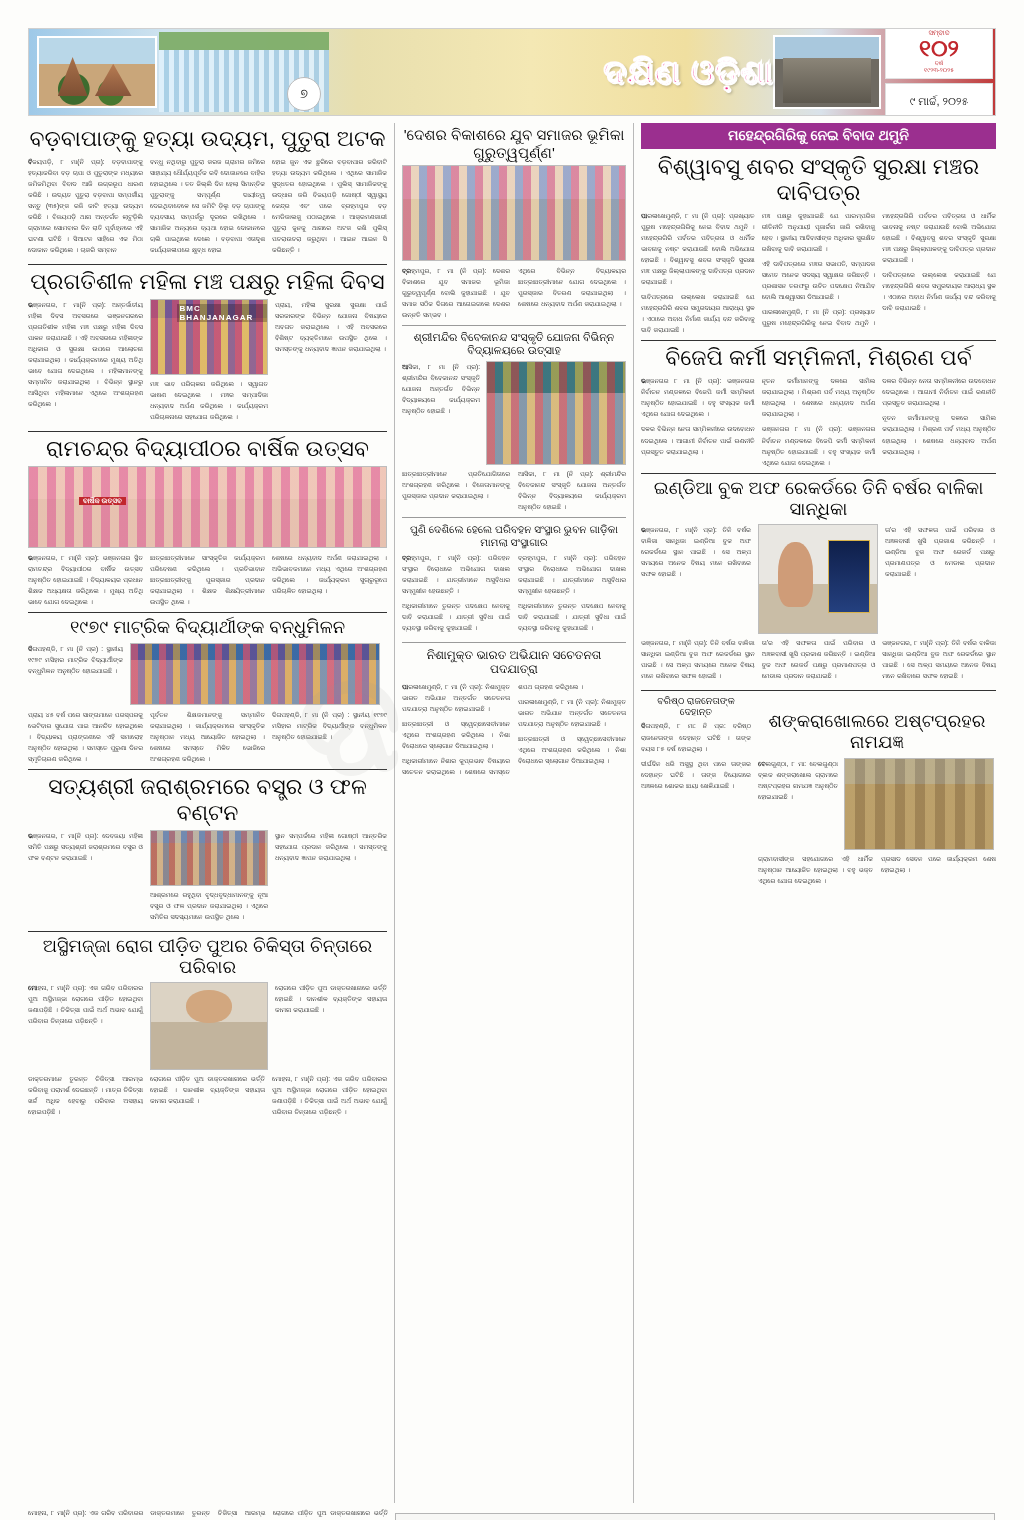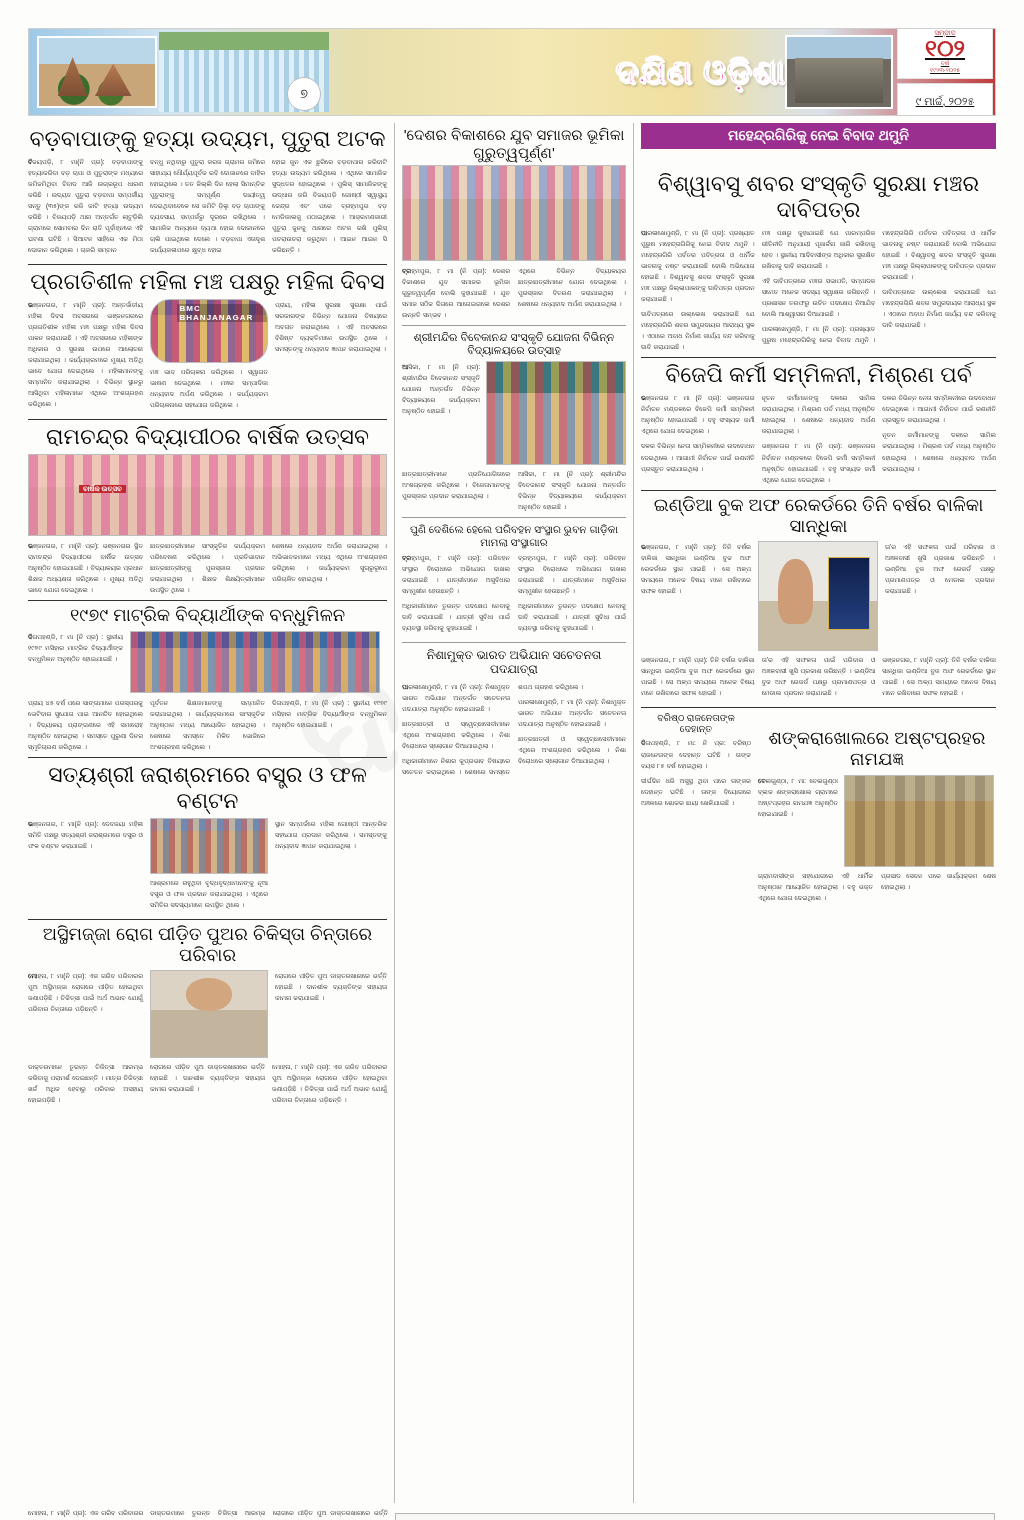--- a/index.html
+++ b/index.html
@@ -77,21 +77,21 @@
     flex:none; width:108px; height:74px; margin-right:4px;
     border:2px solid #fff;
     background:linear-gradient(#a9c8dd 0 32%, #6e6a62 32% 100%);
     position:relative;
   }
   .mh-photo2:after{
     content:""; position:absolute; inset:30% 8% 6% 8%;
     background:linear-gradient(#8b8578,#5d584e);
   }
   .mh-logo{
-    flex:none; width:96px; margin-right:2px; text-align:center; z-index:3;text-decoration:underline;
+    flex:none; width:108px; margin-right:2px; text-align:center; z-index:3;
   }
   .mh-logo-box{
     background:#ffffff; border:1px solid #e2e2e2;
     padding:3px 2px 4px;
   }
   .mh-logo-top{ font-size:7px; color:#c1272d; }
   .mh-logo-main{ font-size:23px; font-weight:bold; color:#c1272d; line-height:1; }
   .mh-logo-sub{ font-size:6px; color:#c1272d; }
   .mh-logo-sub2{ font-size:6px; color:#c1272d; }
   .mh-date{
@@ -265,21 +265,21 @@
 
       <div class="rule"></div>
 
       <div>
         <div class="hl">ପ୍ରଗତିଶୀଳ ମହିଳା ମଞ୍ଚ ପକ୍ଷରୁ ମହିଳା ଦିବସ</div>
         <div style="display:flex; gap:7px;">
           <div style="width:115px;">
             <p class="txt first">ଭଞ୍ଜନଗର, ୮ ମା(ନି ପ୍ର): ଅନ୍ତର୍ଜାତୀୟ ମହିଳା ଦିବସ ଅବସରରେ ଭଞ୍ଜନଗରରେ ପ୍ରଗତିଶୀଳ ମହିଳା ମଞ୍ଚ ପକ୍ଷରୁ ମହିଳା ଦିବସ ପାଳନ କରାଯାଇଛି । ଏହି ଅବସରରେ ମହିଳାଙ୍କ ଅଧିକାର ଓ ସୁରକ୍ଷା ଉପରେ ଆଲୋଚନା କରାଯାଇଥିଲା । କାର୍ଯ୍ୟକ୍ରମରେ ମୁଖ୍ୟ ଅତିଥି ଭାବେ ଯୋଗ ଦେଇଥିଲେ । ମହିଳାମାନଙ୍କୁ ସମ୍ମାନିତ କରାଯାଇଥିଲା । ବିଭିନ୍ନ ସ୍ଥାନରୁ ଆସିଥିବା ମହିଳାମାନେ ଏଥିରେ ଅଂଶଗ୍ରହଣ କରିଥିଲେ ।</p>
           </div>
           <div style="width:118px;">
-            <div class="photo ph-women" style="height:64px;border-radius:20px;">
+            <div class="photo ph-women" style="height:76px;">
               <span class="sign-bhanja">BMC BHANJANAGAR</span>
             </div>
             <p class="txt" style="margin-top:3px;">ମଞ୍ଚ ଭାବ ପରିଚାଳନା କରିଥିଲେ । ସ୍ୱାଗତ ଭାଷଣ ଦେଇଥିଲେ । ମଞ୍ଚର ସମ୍ପାଦିକା ଧନ୍ୟବାଦ ଅର୍ପଣ କରିଥିଲେ । କାର୍ଯ୍ୟକ୍ରମ ପରିଚାଳନାରେ ସହଯୋଗ କରିଥିଲେ ।</p>
           </div>
           <div style="width:112px;">
             <p class="txt">ପ୍ରାୟ, ମହିଳା ସୁରକ୍ଷା ସୁରକ୍ଷା ପାଇଁ ସରକାରଙ୍କ ବିଭିନ୍ନ ଯୋଜନା ବିଷୟରେ ଅବଗତ କରାଇଥିଲେ । ଏହି ଅବସରରେ ବିଶିଷ୍ଟ ବ୍ୟକ୍ତିମାନେ ଉପସ୍ଥିତ ଥିଲେ । ସମସ୍ତଙ୍କୁ ଧନ୍ୟବାଦ ଜ୍ଞାପନ କରାଯାଇଥିଲା ।</p>
           </div>
         </div>
       </div>
 
@@ -416,21 +416,21 @@
 
     </div>
 
     <div class="vline"></div>
 
     <div class="colC">
 
       <div class="banner">ମହେନ୍ଦ୍ରଗିରିକୁ ନେଇ ବିବାଦ ଥମୁନି</div>
 
       <div>
-        <div class="hl" style="margin-top:22px;">ବିଶ୍ୱାବସୁ ଶବର ସଂସ୍କୃତି ସୁରକ୍ଷା ମଞ୍ଚର ଦାବିପତ୍ର</div>
+        <div class="hl" style="margin-top:5px;">ବିଶ୍ୱାବସୁ ଶବର ସଂସ୍କୃତି ସୁରକ୍ଷା ମଞ୍ଚର ଦାବିପତ୍ର</div>
         <div class="body3">
           <p class="txt first">ପାରଳାଖେମୁଣ୍ଡି, ୮ ମା (ନି ପ୍ର): ପ୍ରଖ୍ୟାତ ପୁରୁଷ ମହେନ୍ଦ୍ରଗିରିକୁ ନେଇ ବିବାଦ ଥମୁନି । ମହେନ୍ଦ୍ରଗିରି ପର୍ବତର ପବିତ୍ରତା ଓ ଧାର୍ମିକ ଭାବନାକୁ ନଷ୍ଟ କରାଯାଉଛି ବୋଲି ଅଭିଯୋଗ ହୋଇଛି । ବିଶ୍ୱାବସୁ ଶବର ସଂସ୍କୃତି ସୁରକ୍ଷା ମଞ୍ଚ ପକ୍ଷରୁ ଜିଲ୍ଲାପାଳଙ୍କୁ ଦାବିପତ୍ର ପ୍ରଦାନ କରାଯାଇଛି ।</p>
           <p class="txt">ଦାବିପତ୍ରରେ ଉଲ୍ଲେଖ କରାଯାଇଛି ଯେ ମହେନ୍ଦ୍ରଗିରି ଶବର ସମ୍ପ୍ରଦାୟର ଆରାଧ୍ୟ ସ୍ଥଳ । ଏଠାରେ ଅବାଧ ନିର୍ମାଣ କାର୍ଯ୍ୟ ବନ୍ଦ କରିବାକୁ ଦାବି କରାଯାଇଛି ।</p>
           <p class="txt">ମଞ୍ଚ ପକ୍ଷରୁ କୁହାଯାଇଛି ଯେ ପାରମ୍ପରିକ ରୀତିନୀତି ଅନୁଯାୟୀ ପୂଜାର୍ଚ୍ଚନା ଜାରି ରଖିବାକୁ ହେବ । ସ୍ଥାନୀୟ ଆଦିବାସୀଙ୍କ ଅଧିକାର ସୁରକ୍ଷିତ ରଖିବାକୁ ଦାବି କରାଯାଇଛି ।</p>
           <p class="txt">ଏହି ଦାବିପତ୍ରରେ ମଞ୍ଚର ସଭାପତି, ସମ୍ପାଦକ ସମେତ ଅନେକ ସଦସ୍ୟ ସ୍ୱାକ୍ଷର କରିଛନ୍ତି । ପ୍ରଶାସନ ତରଫରୁ ଉଚିତ ପଦକ୍ଷେପ ନିଆଯିବ ବୋଲି ଆଶ୍ୱାସନା ଦିଆଯାଇଛି ।</p>
           <p class="txt">ପାରଳାଖେମୁଣ୍ଡି, ୮ ମା (ନି ପ୍ର): ପ୍ରଖ୍ୟାତ ପୁରୁଷ ମହେନ୍ଦ୍ରଗିରିକୁ ନେଇ ବିବାଦ ଥମୁନି । ମହେନ୍ଦ୍ରଗିରି ପର୍ବତର ପବିତ୍ରତା ଓ ଧାର୍ମିକ ଭାବନାକୁ ନଷ୍ଟ କରାଯାଉଛି ବୋଲି ଅଭିଯୋଗ ହୋଇଛି । ବିଶ୍ୱାବସୁ ଶବର ସଂସ୍କୃତି ସୁରକ୍ଷା ମଞ୍ଚ ପକ୍ଷରୁ ଜିଲ୍ଲାପାଳଙ୍କୁ ଦାବିପତ୍ର ପ୍ରଦାନ କରାଯାଇଛି ।</p>
           <p class="txt">ଦାବିପତ୍ରରେ ଉଲ୍ଲେଖ କରାଯାଇଛି ଯେ ମହେନ୍ଦ୍ରଗିରି ଶବର ସମ୍ପ୍ରଦାୟର ଆରାଧ୍ୟ ସ୍ଥଳ । ଏଠାରେ ଅବାଧ ନିର୍ମାଣ କାର୍ଯ୍ୟ ବନ୍ଦ କରିବାକୁ ଦାବି କରାଯାଇଛି ।</p>
         </div>
       </div>
 

